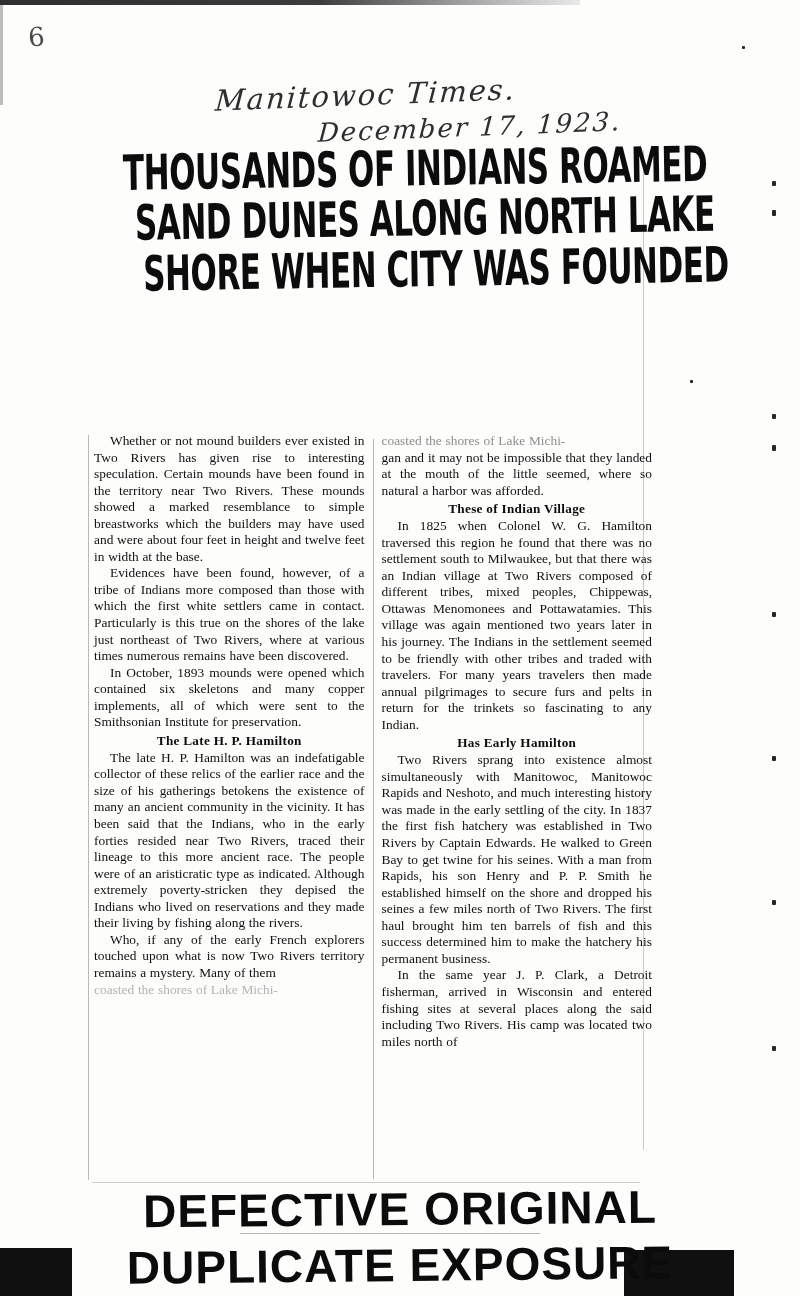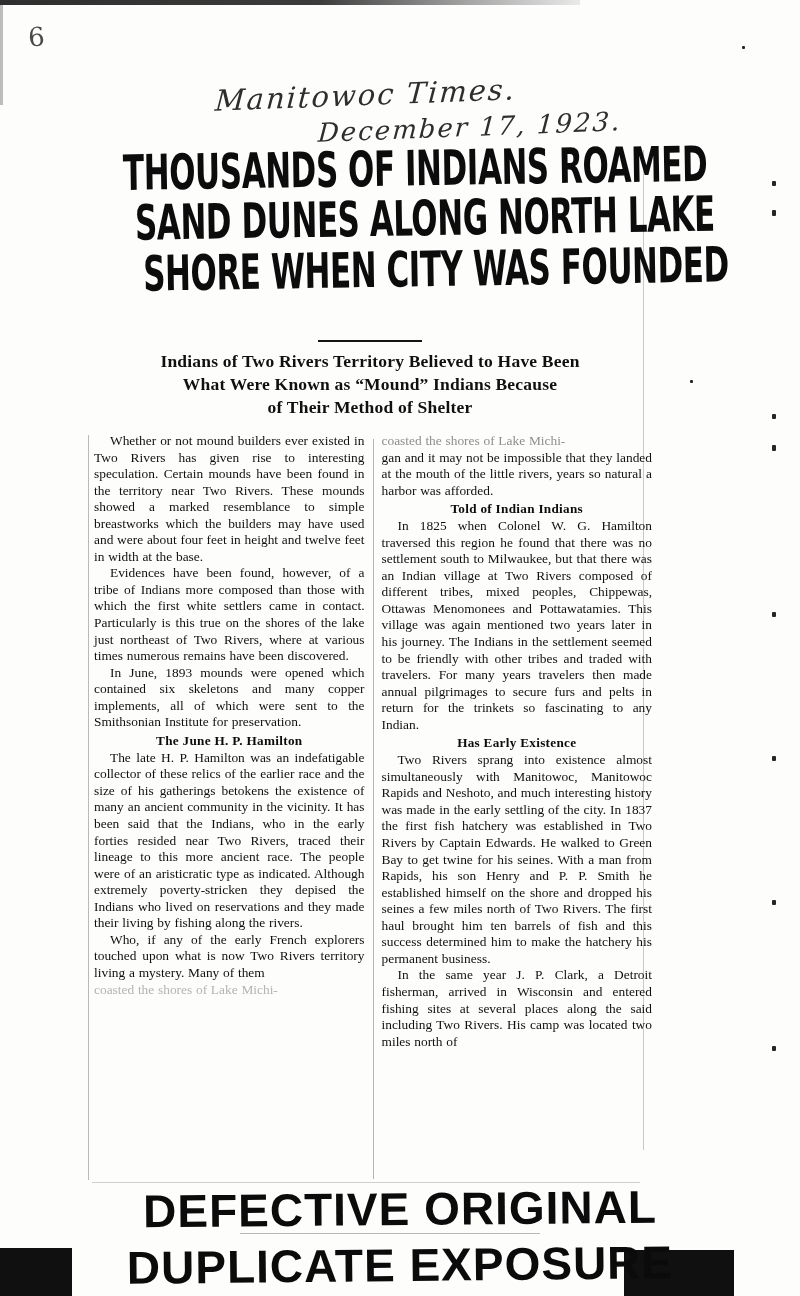--- a/index.html
+++ b/index.html
@@ -258,47 +258,41 @@
 
     <div id="clipping-left-rule"></div>
     <div id="clipping-right-rule"></div>
 
     <div id="headline">
       <div class="headline-line" id="headline-line-1">THOUSANDS OF INDIANS ROAMED</div>
       <div class="headline-line" id="headline-line-2">SAND DUNES ALONG NORTH LAKE</div>
       <div class="headline-line" id="headline-line-3">SHORE WHEN CITY WAS FOUNDED</div>
     </div>
 
-    <div id="subhead-block">
-      <div id="subhead-rule-top"></div>
-      <div class="subhead-line">Indians of Two Rivers Territory Believed to Have Been</div>
-      <div class="subhead-line">What Were Known as “Mound” Indians Because</div>
-      <div class="subhead-line">of Their Method of Shelter</div>
-    </div>
 
     <div id="columns">
 
       <div class="col" id="col-left">
         <p class="para">Whether or not mound builders ever existed in Two Rivers has given rise to interesting speculation. Certain mounds have been found in the territory near Two Rivers. These mounds showed a marked resemblance to simple breastworks which the builders may have used and were about four feet in height and twelve feet in width at the base.</p>
         <p class="para">Evidences have been found, however, of a tribe of Indians more composed than those with which the first white settlers came in contact. Particularly is this true on the shores of the lake just northeast of Two Rivers, where at various times numerous remains have been discovered.</p>
-        <p class="para">In June, 1893 mounds were opened which contained six skeletons and many copper implements, all of which were sent to the Smithsonian Institute for preservation.</p>
-        <div class="subsection">The June H. P. Hamilton</div>
+        <p class="para">In October, 1893 mounds were opened which contained six skeletons and many copper implements, all of which were sent to the Smithsonian Institute for preservation.</p>
+        <div class="subsection">The Late H. P. Hamilton</div>
         <p class="para">The late H. P. Hamilton was an indefatigable collector of these relics of the earlier race and the size of his gatherings betokens the existence of many an ancient community in the vicinity. It has been said that the Indians, who in the early forties resided near Two Rivers, traced their lineage to this more ancient race. The people were of an aristicratic type as indicated. Although extremely poverty-stricken they depised the Indians who lived on reservations and they made their living by fishing along the rivers.</p>
-        <p class="para">Who, if any of the early French explorers touched upon what is now Two Rivers territory living a mystery. Many of them</p>
+        <p class="para">Who, if any of the early French explorers touched upon what is now Two Rivers territory remains a mystery. Many of them</p>
         <p class="para noindent faded-more">coasted the shores of Lake Michi-</p>
       </div>
 
       <div id="col-divider"></div>
 
       <div class="col" id="col-right">
         <p class="para noindent faded">coasted the shores of Lake Michi-</p>
-        <p class="para noindent">gan and it may not be impossible that they landed at the mouth of the little rivers, years so natural a harbor was afforded.</p>
-        <div class="subsection">Told of Indian Indians</div>
+        <p class="para noindent">gan and it may not be impossible that they landed at the mouth of the little seemed, where so natural a harbor was afforded.</p>
+        <div class="subsection">These of Indian Village</div>
         <p class="para">In 1825 when Colonel W. G. Hamilton traversed this region he found that there was no settlement south to Milwaukee, but that there was an Indian village at Two Rivers composed of different tribes, mixed peoples, Chippewas, Ottawas Menomonees and Pottawatamies. This village was again mentioned two years later in his journey. The Indians in the settlement seemed to be friendly with other tribes and traded with travelers. For many years travelers then made annual pilgrimages to secure furs and pelts in return for the trinkets so fascinating to any Indian.</p>
-        <div class="subsection">Has Early Existence</div>
+        <div class="subsection">Has Early Hamilton</div>
         <p class="para">Two Rivers sprang into existence almost simultaneously with Manitowoc, Manitowoc Rapids and Neshoto, and much interesting history was made in the early settling of the city. In 1837 the first fish hatchery was established in Two Rivers by Captain Edwards. He walked to Green Bay to get twine for his seines. With a man from Rapids, his son Henry and P. P. Smith he established himself on the shore and dropped his seines a few miles north of Two Rivers. The first haul brought him ten barrels of fish and this success determined him to make the hatchery his permanent business.</p>
         <p class="para">In the same year J. P. Clark, a Detroit fisherman, arrived in Wisconsin and entered fishing sites at several places along the said including Two Rivers. His camp was located two miles north of</p>
       </div>
 
     </div>
 
     <div id="clipping-bottom-edge"></div>
   </div>
 
   <div id="defective-banner">

